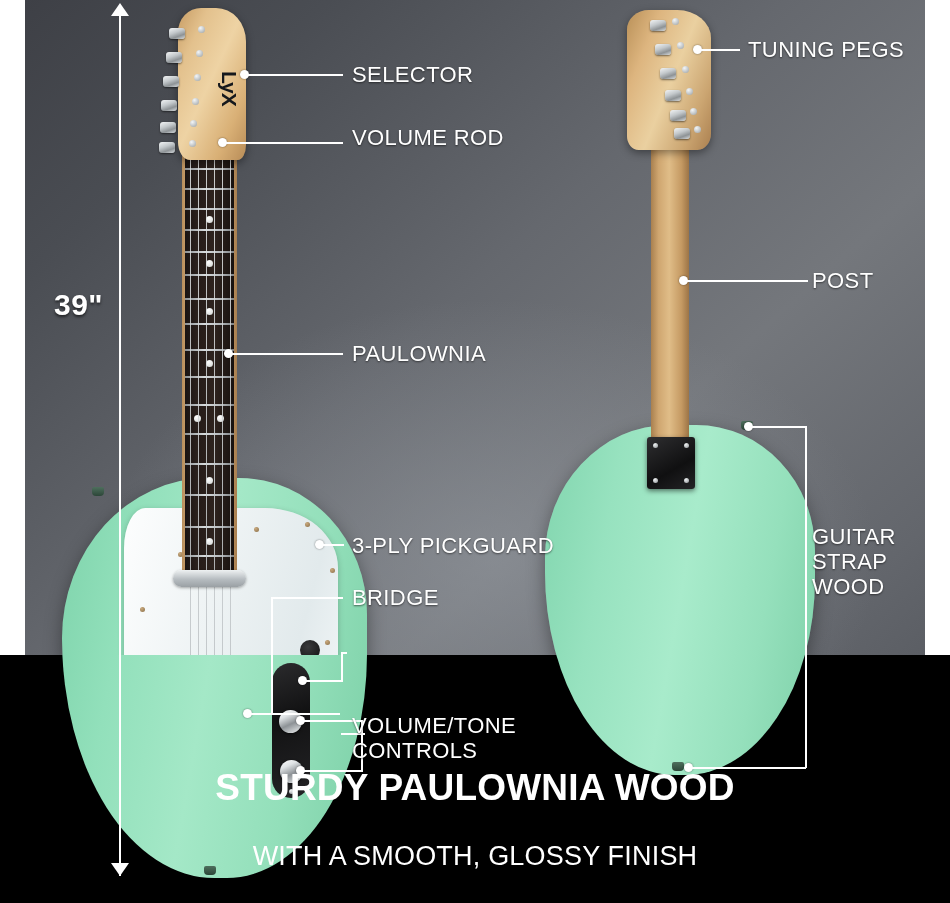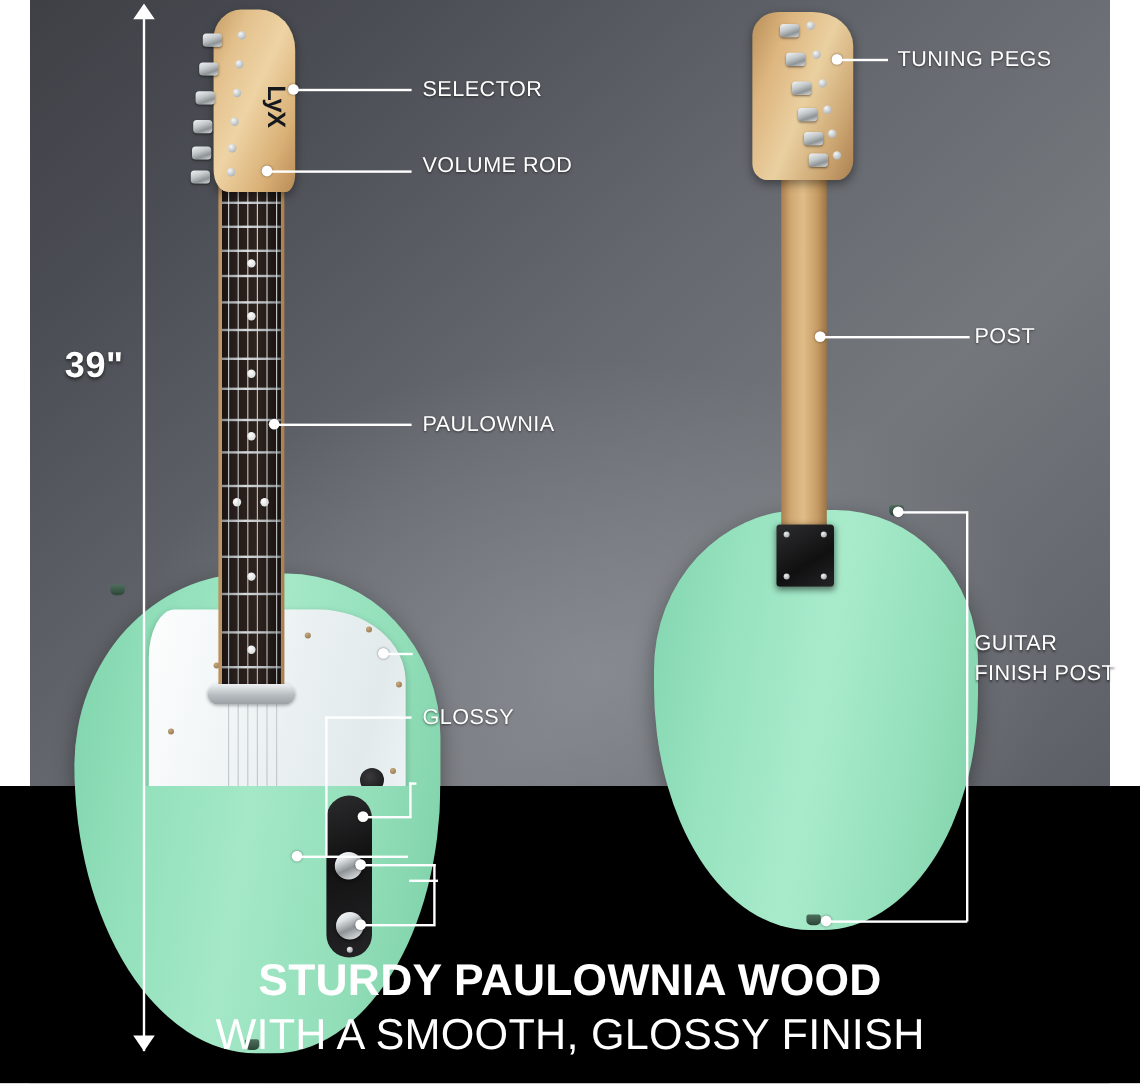--- a/index.html
+++ b/index.html
@@ -9,42 +9,42 @@
   
   .bg{position:absolute;left:25px;top:0;width:900px;height:903px;
       background:
         radial-gradient(ellipse 620px 420px at 52% 62%, rgba(150,155,162,.55) 0%, rgba(150,155,162,0) 62%),
         linear-gradient(138deg,#3e4046 0%,#4a4d53 16%,#65686e 40%,#74777c 58%,#63666c 78%,#4c4f55 100%);
   }
   .blackband{position:absolute;left:0;top:655px;width:950px;height:248px;background:#000;}
   .blackband.full{left:0;width:950px;}
 
   
-  .lbl{position:absolute;color:#fff;font-size:18px;letter-spacing:.4px;
+  .lbl{position:absolute;color:#fff;font-size:22px;letter-spacing:.4px;
        line-height:25px;white-space:pre-line;
        text-shadow:0 1px 2px rgba(0,0,0,.55);}
   .dim-text{position:absolute;color:#fff;font-weight:bold;font-size:30px;
             letter-spacing:.5px;text-shadow:0 2px 3px rgba(0,0,0,.6);}
 
   
   .lead{position:absolute;background:#ffffff;height:1.6px;}
   .leadv{position:absolute;background:#ffffff;width:1.6px;}
   .dot{position:absolute;width:9px;height:9px;border-radius:50%;background:#fff;
        box-shadow:0 0 2px rgba(0,0,0,.5);}
 
   
   .arrowline{position:absolute;left:119px;top:14px;width:2px;height:862px;background:#fff;}
   .ah{position:absolute;left:111px;width:0;height:0;border-left:9px solid transparent;border-right:9px solid transparent;}
   .ah.up{top:3px;border-bottom:13px solid #fff;}
   .ah.dn{top:863px;border-top:13px solid #fff;}
 
   
   .headline{position:absolute;left:0;width:950px;text-align:center;color:#fff;}
   .headline .l1{font-size:37px;font-weight:bold;letter-spacing:.2px;}
-  .headline .l2{font-size:36px;font-weight:normal;letter-spacing:.2px;}
+  .headline .l2{font-size:27px;font-weight:normal;letter-spacing:.2px;}
 
   
   .guitar{position:absolute;}
 
   
   .f-body{position:absolute;left:62px;top:478px;width:305px;height:400px;
      background:linear-gradient(100deg,#7ed3ab 0%,#92e0bb 22%,#a4e8c7 48%,#93dfba 74%,#7bcfa6 100%);
      border-radius:48% 42% 46% 50% / 40% 34% 56% 60%;
      box-shadow:0 6px 18px rgba(0,0,0,.38);}
   .f-cut-upper{position:absolute;left:196px;top:460px;width:140px;height:120px;
@@ -285,51 +285,54 @@
   <div class="dot" style="left:218px;top:138px"></div>
   <div class="lead" style="left:225px;top:142px;width:118px"></div>
   <div class="lbl" style="left:352px;top:125px">VOLUME ROD</div>
 
   <div class="dot" style="left:224px;top:349px"></div>
   <div class="lead" style="left:231px;top:353px;width:112px"></div>
   <div class="lbl" style="left:352px;top:341px">PAULOWNIA</div>
 
   <div class="dot" style="left:315px;top:540px"></div>
   <div class="lead" style="left:322px;top:544px;width:22px"></div>
+  <div class="lbl" style="left:352px;top:533px">3-PLY PICKGUARD</div>
 
   <div class="dot" style="left:243px;top:709px"></div>
   <div class="lead" style="left:250px;top:713px;width:90px"></div>
   <div class="leadv" style="left:271px;top:597px;height:117px"></div>
   <div class="lead" style="left:271px;top:597px;width:72px"></div>
-  <div class="lbl" style="left:352px;top:585px">GLOSSY</div>
+  <div class="lbl" style="left:352px;top:585px">BRIDGE</div>
 
   <div class="dot" style="left:298px;top:676px"></div>
   <div class="lead" style="left:305px;top:680px;width:38px"></div>
   <div class="leadv" style="left:341px;top:652px;height:29px"></div>
   <div class="lead" style="left:341px;top:652px;width:6px"></div>
 
   <div class="dot" style="left:296px;top:716px"></div>
   <div class="dot" style="left:296px;top:766px"></div>
   <div class="lead" style="left:303px;top:720px;width:60px"></div>
   <div class="lead" style="left:303px;top:770px;width:60px"></div>
   <div class="leadv" style="left:361px;top:720px;height:50px"></div>
   <div class="lead" style="left:341px;top:733px;width:24px"></div>
+  <div class="lbl" style="left:352px;top:713px">VOLUME/TONE
+CONTROLS</div>
 
   <div class="dot" style="left:693px;top:45px"></div>
   <div class="lead" style="left:700px;top:49px;width:40px"></div>
   <div class="lbl" style="left:748px;top:37px">TUNING PEGS</div>
 
   <div class="dot" style="left:679px;top:276px"></div>
   <div class="lead" style="left:686px;top:280px;width:122px"></div>
   <div class="lbl" style="left:812px;top:268px">POST</div>
 
   <div class="dot" style="left:744px;top:422px"></div>
   <div class="dot" style="left:684px;top:763px"></div>
   <div class="lead" style="left:751px;top:426px;width:55px"></div>
   <div class="lead" style="left:691px;top:767px;width:115px"></div>
   <div class="leadv" style="left:805px;top:426px;height:342px"></div>
   <div class="lbl" style="left:812px;top:524px">GUITAR
-FINISH POST</div>
-
-  <div class="headline" style="top:796px"><span class="l1">STURDY PAULOWNIA WOOD</span></div>
+STRAP WOOD</div>
+
+  <div class="headline" style="top:767px"><span class="l1">STURDY PAULOWNIA WOOD</span></div>
   <div class="headline" style="top:841px"><span class="l2">WITH A SMOOTH, GLOSSY FINISH</span></div>
 
 </div>
 
 </body></html>

